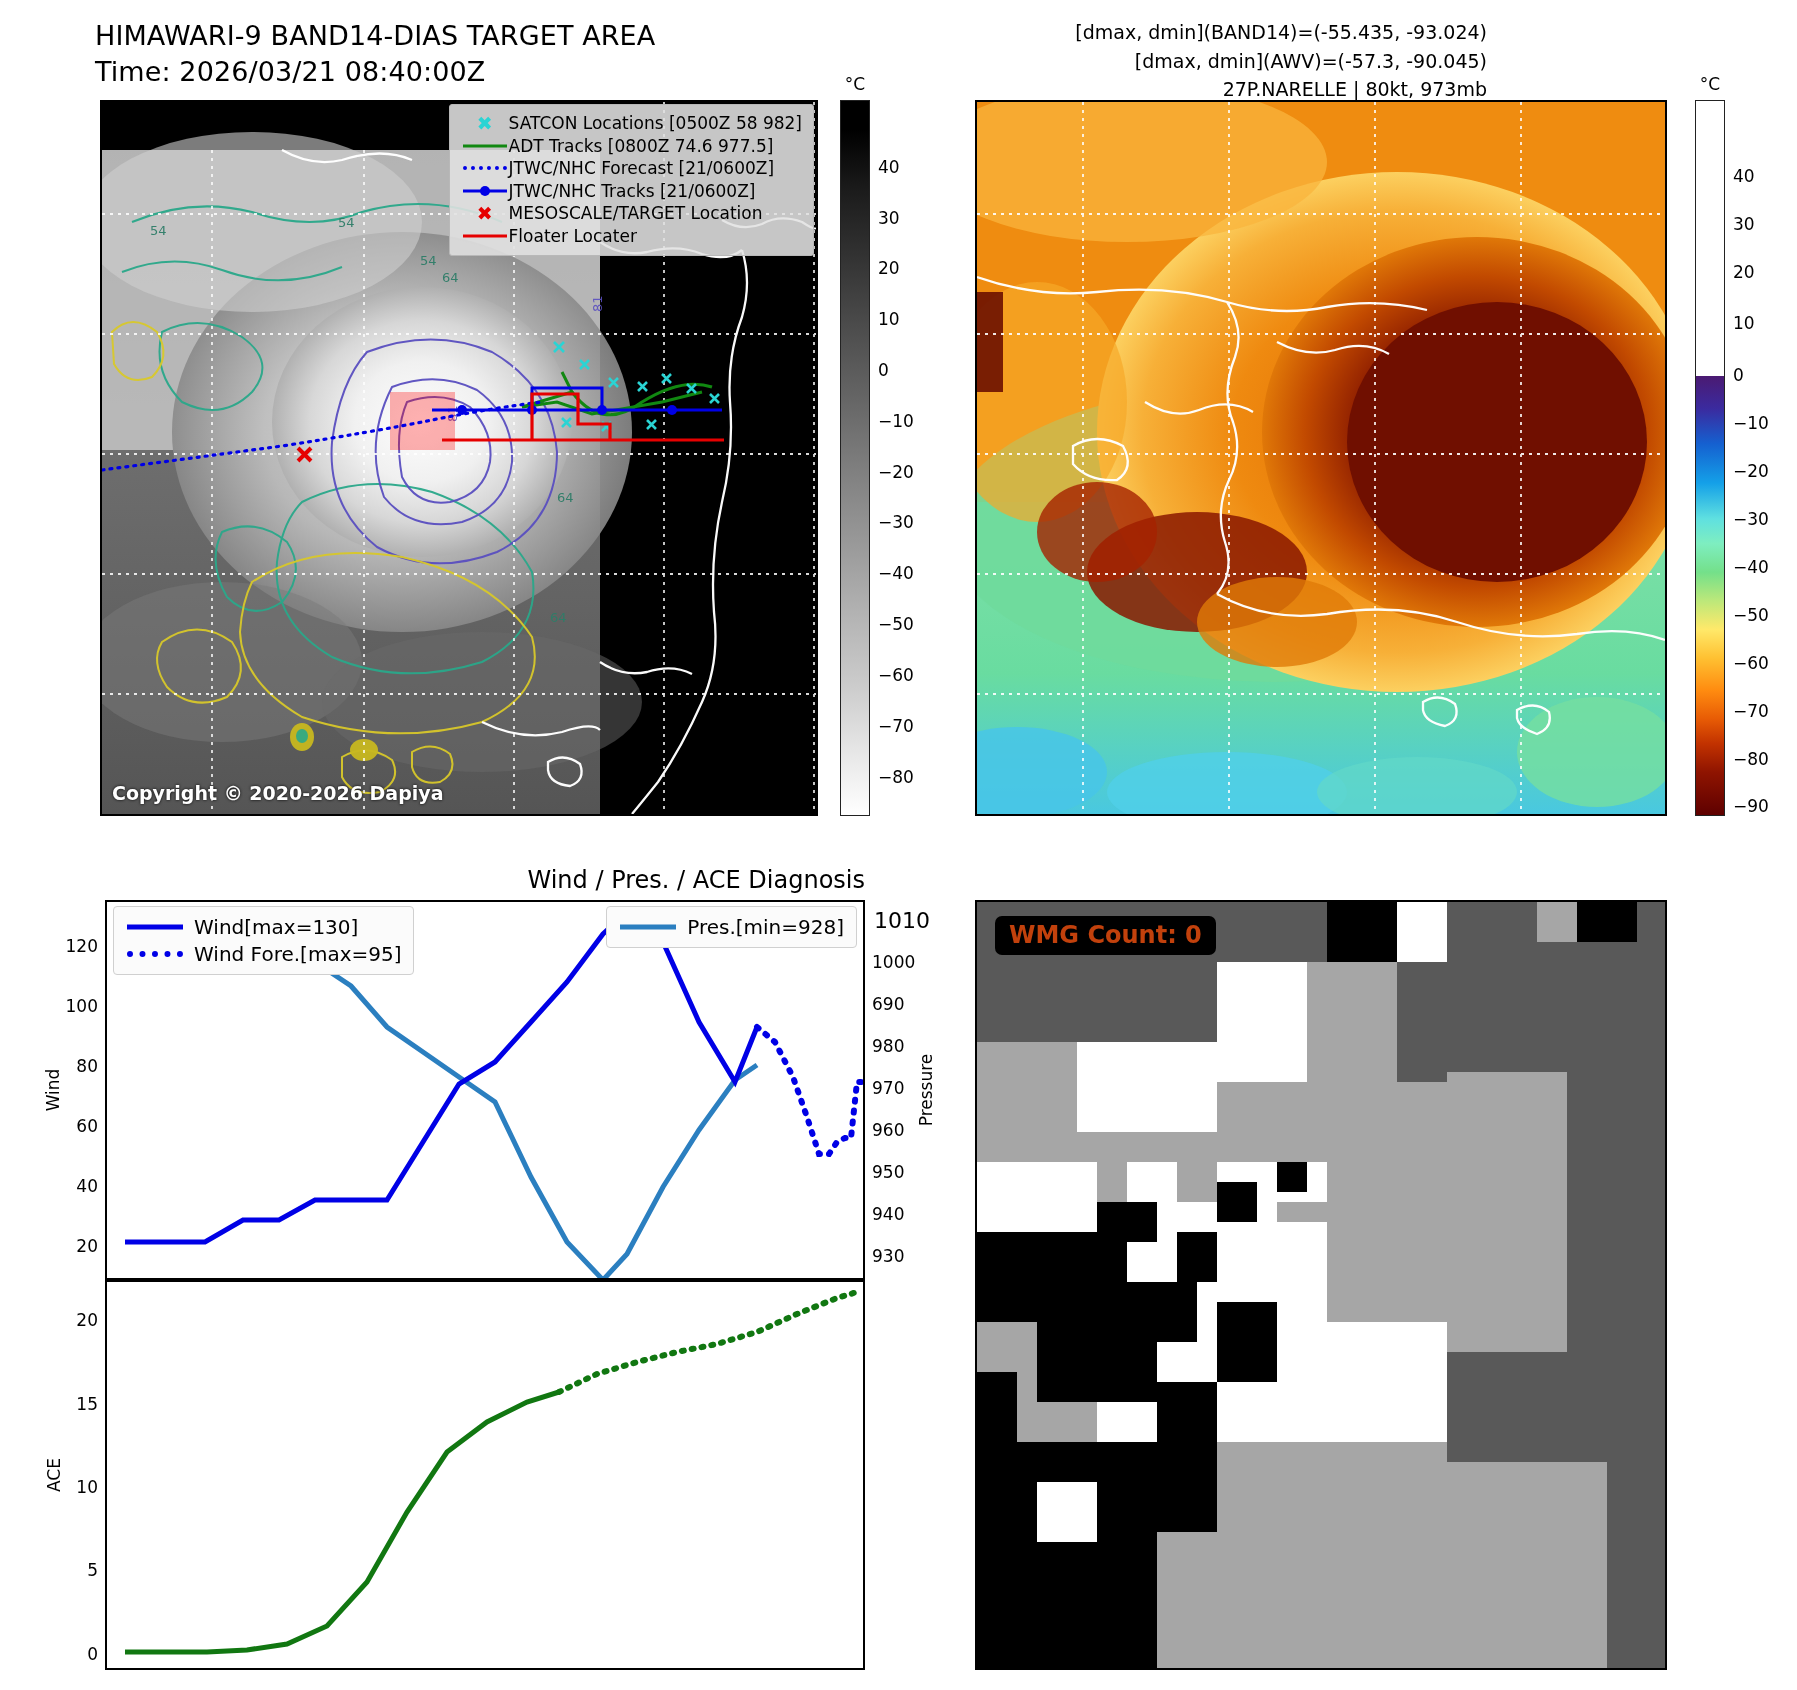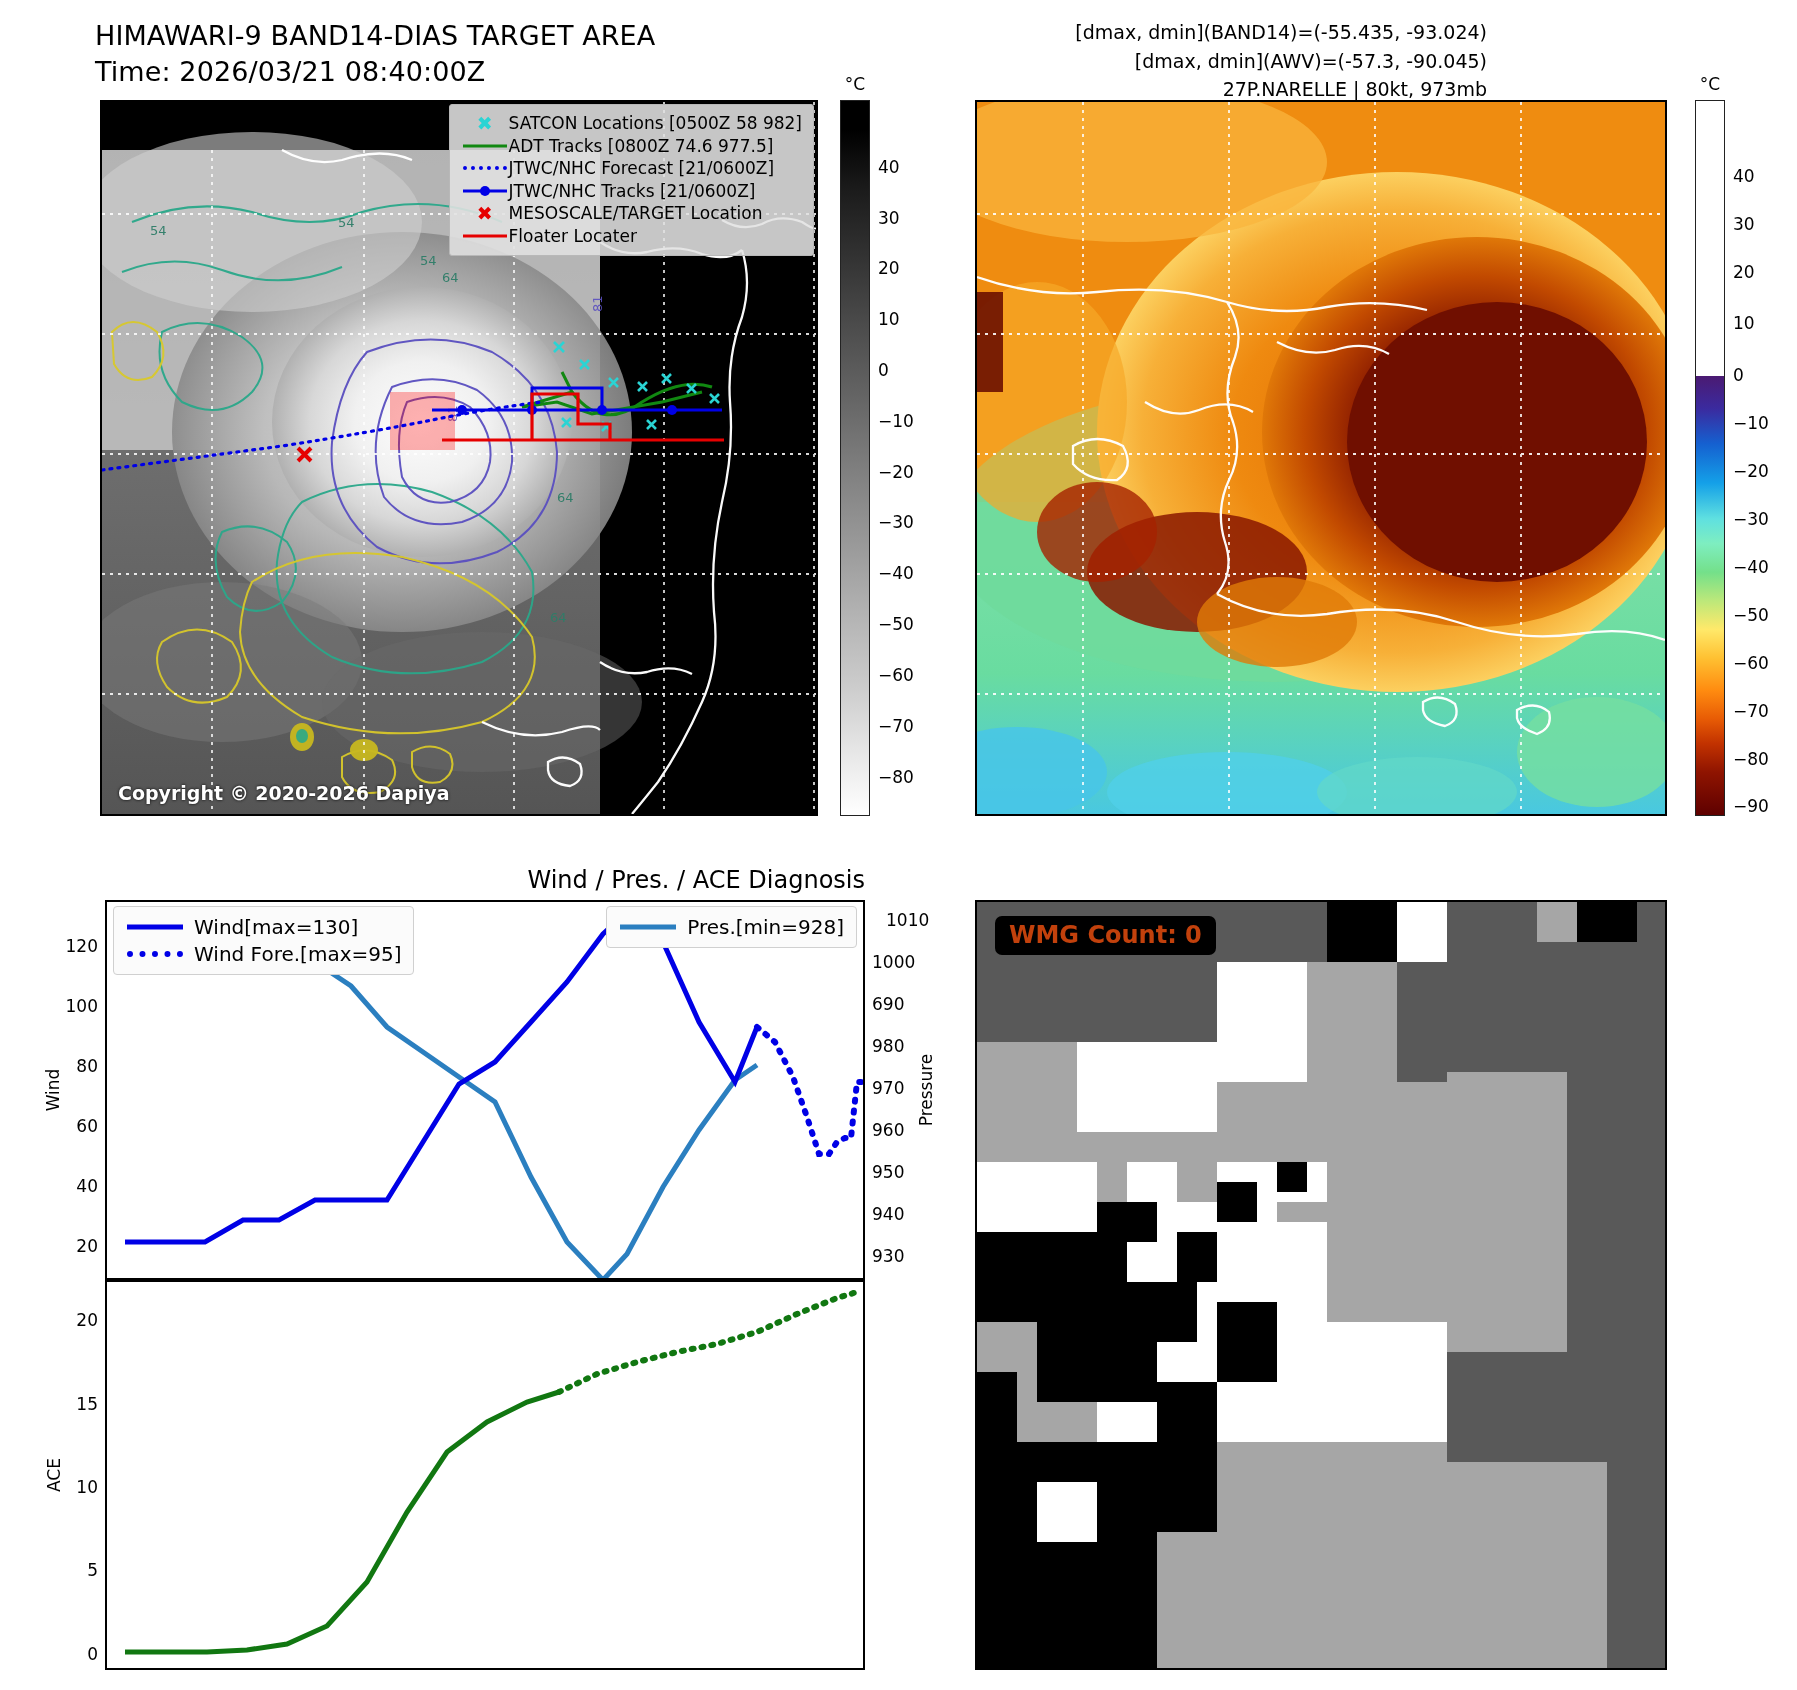--- a/index.html
+++ b/index.html
@@ -294,21 +294,21 @@
       <span class="leg-label">MESOSCALE/TARGET Location</span>
     </div>
     <div class="leg-row">
       <span class="leg-mark">
         <span class="ln" style="background:#e60000"></span>
         </span>
       <span class="leg-label">Floater Locater</span>
     </div>
   </div>
 
-  <div id="copyright-banner" style="left:10px; bottom:10px;margin-left:6px;">Copyright © 2020-2026 Dapiya</div>
+  <div id="copyright-banner" style="left:10px; bottom:10px;">Copyright © 2020-2026 Dapiya</div>
 
 </div>
 
 <div class="cbar-wrap" id="cbar-left" style="left:840px; top:100px; width:30px; height:716px;">
   <span class="cbar-title">°C</span>
   <div class="cbar-body cbar-gray"></div>
   <span class="cbar-tick" style="top:9.4%">40</span>
   <span class="cbar-tick" style="top:16.5%">30</span>
   <span class="cbar-tick" style="top:23.5%">20</span>
   <span class="cbar-tick" style="top:30.6%">10</span>
@@ -451,21 +451,21 @@
   <span class="ytick" style="top:44px">120</span>
 
   <span class="abs" style="left:100%; margin-left:9px; top:354px; transform:translateY(-50%); font-size:17px;">930</span>
   <span class="abs" style="left:100%; margin-left:9px; top:312px; transform:translateY(-50%); font-size:17px;">940</span>
   <span class="abs" style="left:100%; margin-left:9px; top:270px; transform:translateY(-50%); font-size:17px;">950</span>
   <span class="abs" style="left:100%; margin-left:9px; top:228px; transform:translateY(-50%); font-size:17px;">960</span>
   <span class="abs" style="left:100%; margin-left:9px; top:186px; transform:translateY(-50%); font-size:17px;">970</span>
   <span class="abs" style="left:100%; margin-left:9px; top:144px; transform:translateY(-50%); font-size:17px;">980</span>
   <span class="abs" style="left:100%; margin-left:9px; top:102px; transform:translateY(-50%); font-size:17px;">690</span>
   <span class="abs" style="left:100%; margin-left:9px; top:60px;  transform:translateY(-50%); font-size:17px;">1000</span>
-  <span class="abs" style="left:100%; margin-left:23px; top:18px;  transform:translateY(-50%); font-size:17px;">1010</span>
+  <span class="abs" style="left:100%; margin-left:11px; top:18px;  transform:translateY(-50%); font-size:22px;">1010</span>
 
   <span class="axis-name-y" style="left:-75px; top:50%; transform:translateY(-50%) rotate(-90deg);">Wind</span>
   <span class="axis-name-y" style="right:-100px; top:50%; transform:translateY(-50%) rotate(-90deg);">Pressure</span>
 </div>
 
 <div class="abs" id="ace-chart" style="left:105px; top:1280px; width:760px; height:390px; border:2px solid #000; background:#fff;">
   <svg width="756" height="386" viewBox="0 0 756 386" preserveAspectRatio="none">
     <polyline fill="none" stroke="#117711" stroke-width="5" points="18,370 60,370 100,370 140,368 180,362 220,344 260,300 300,230 340,170 380,140 420,120 452,110"></polyline>
     <polyline fill="none" stroke="#117711" stroke-width="6" stroke-dasharray="2,8" stroke-linecap="round" points="452,110 490,92 530,80 570,70 610,62 650,50 690,32 730,16 750,10"></polyline>
   </svg>

